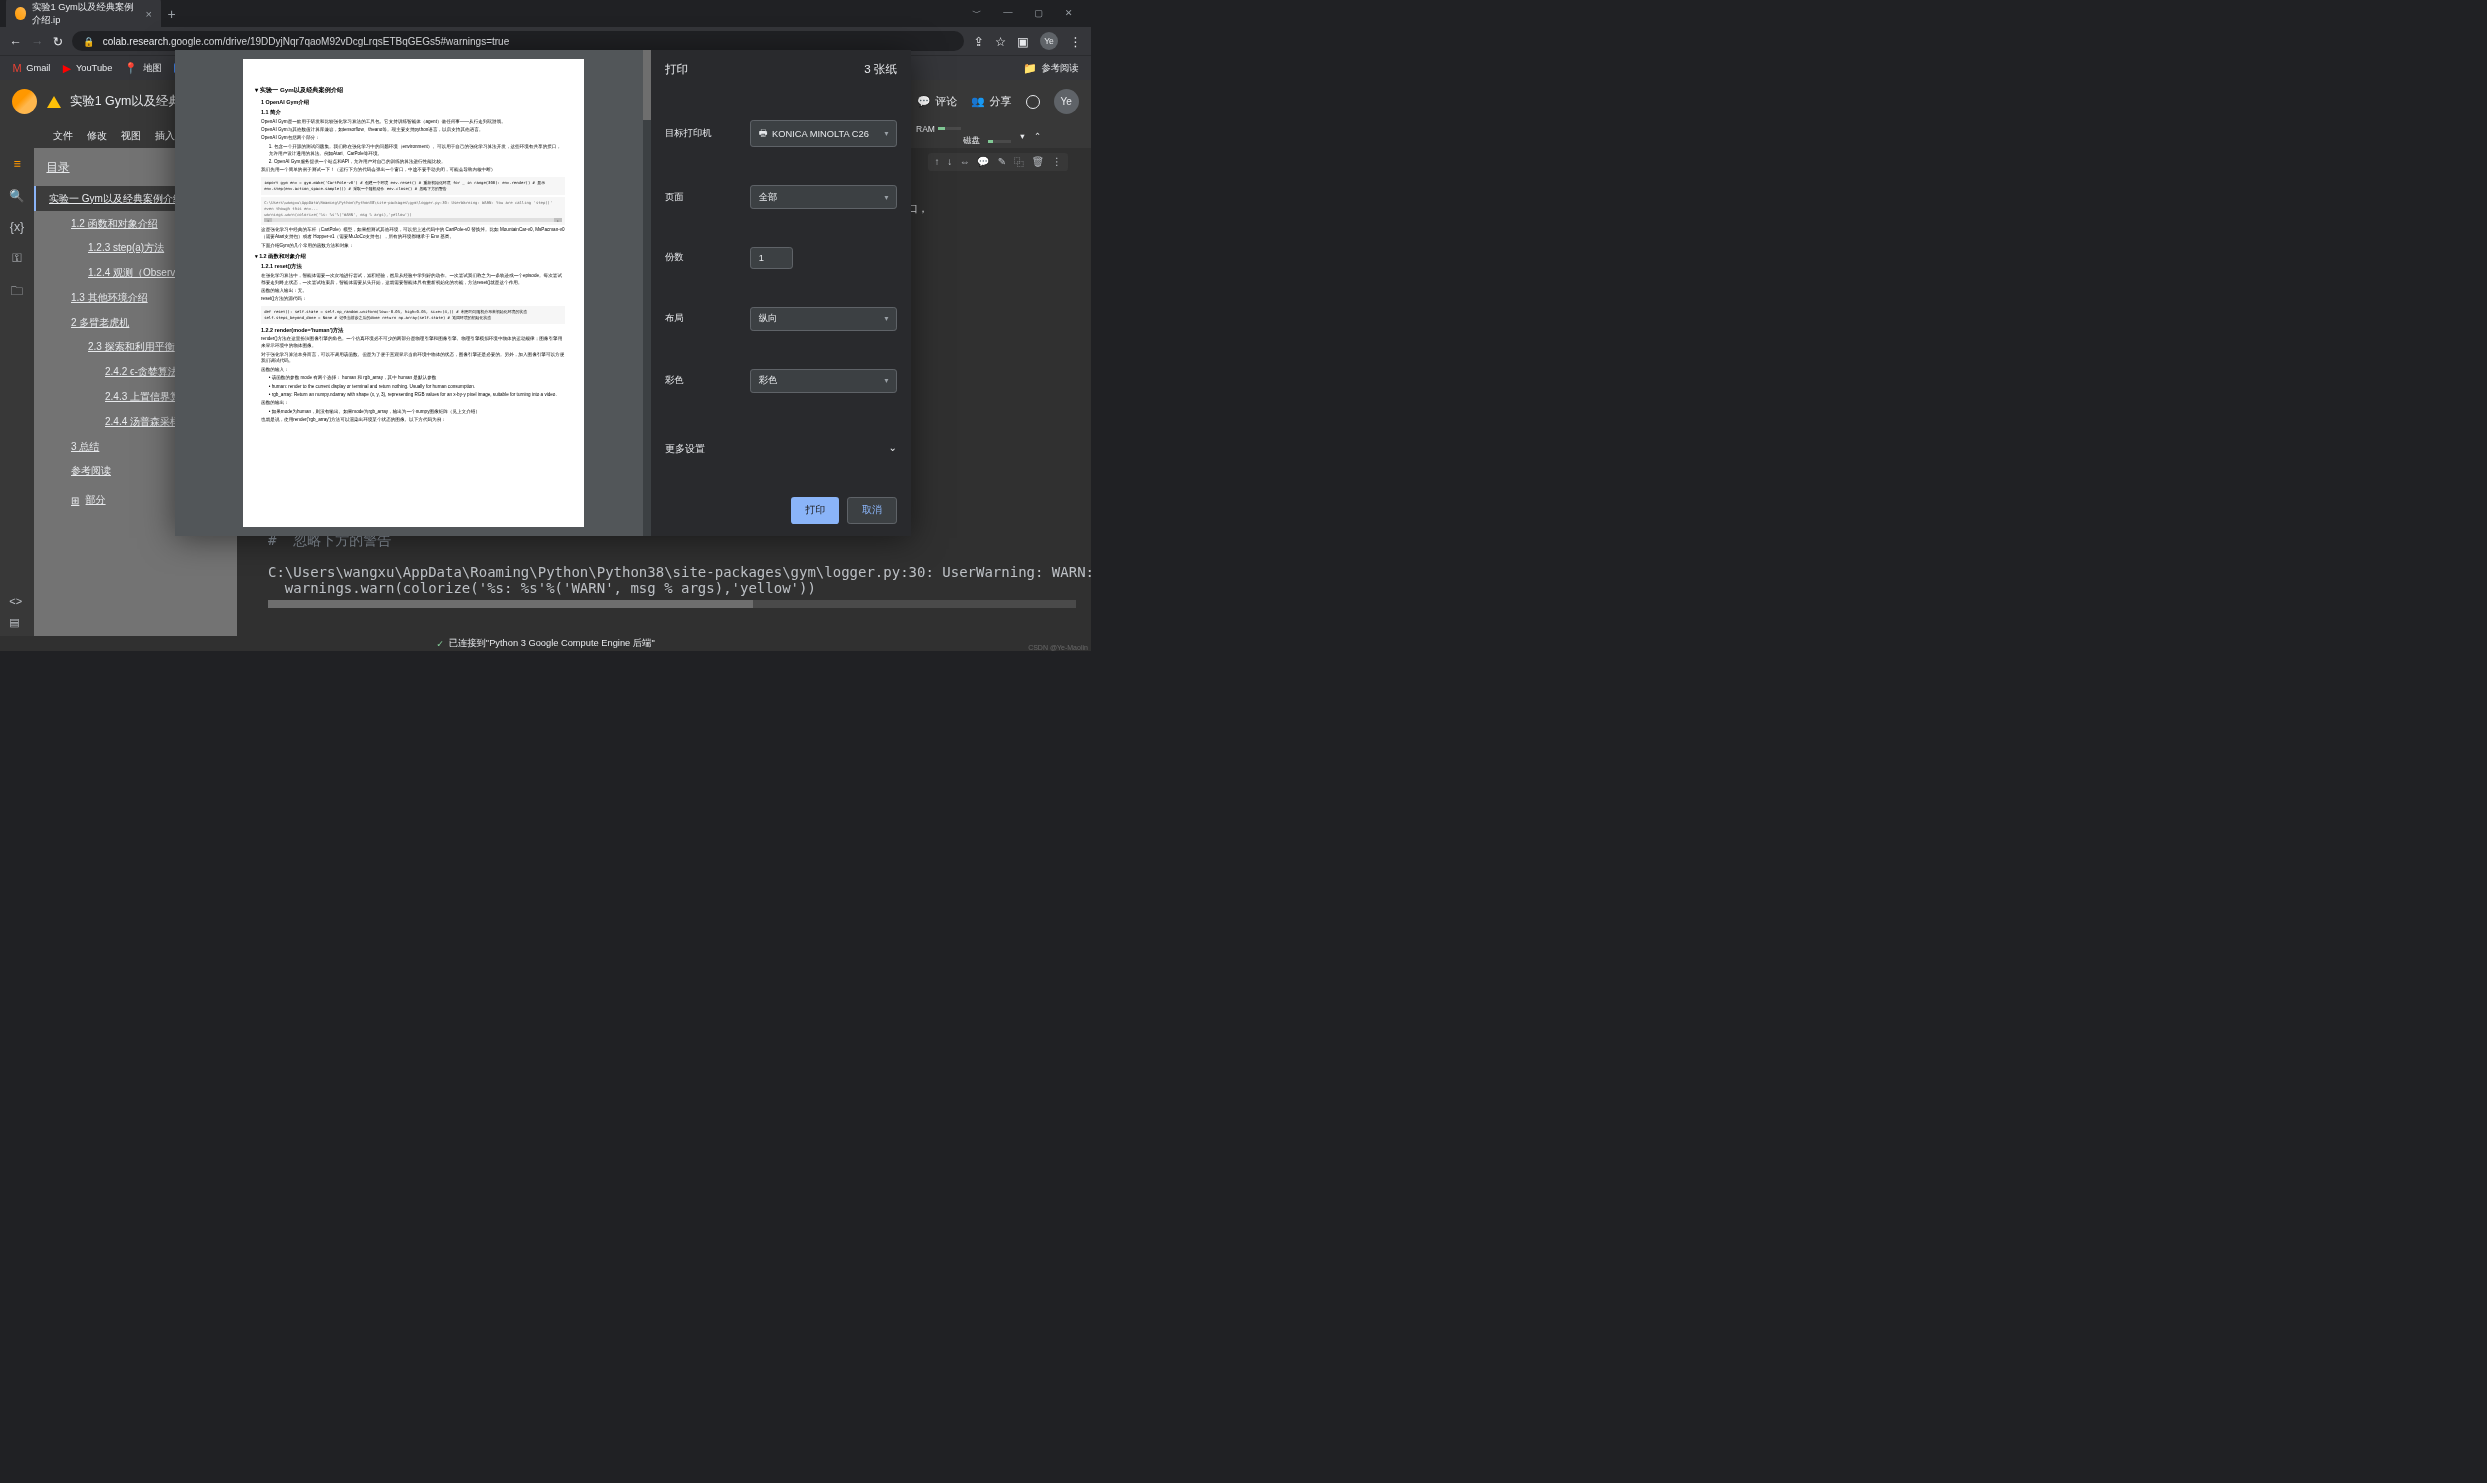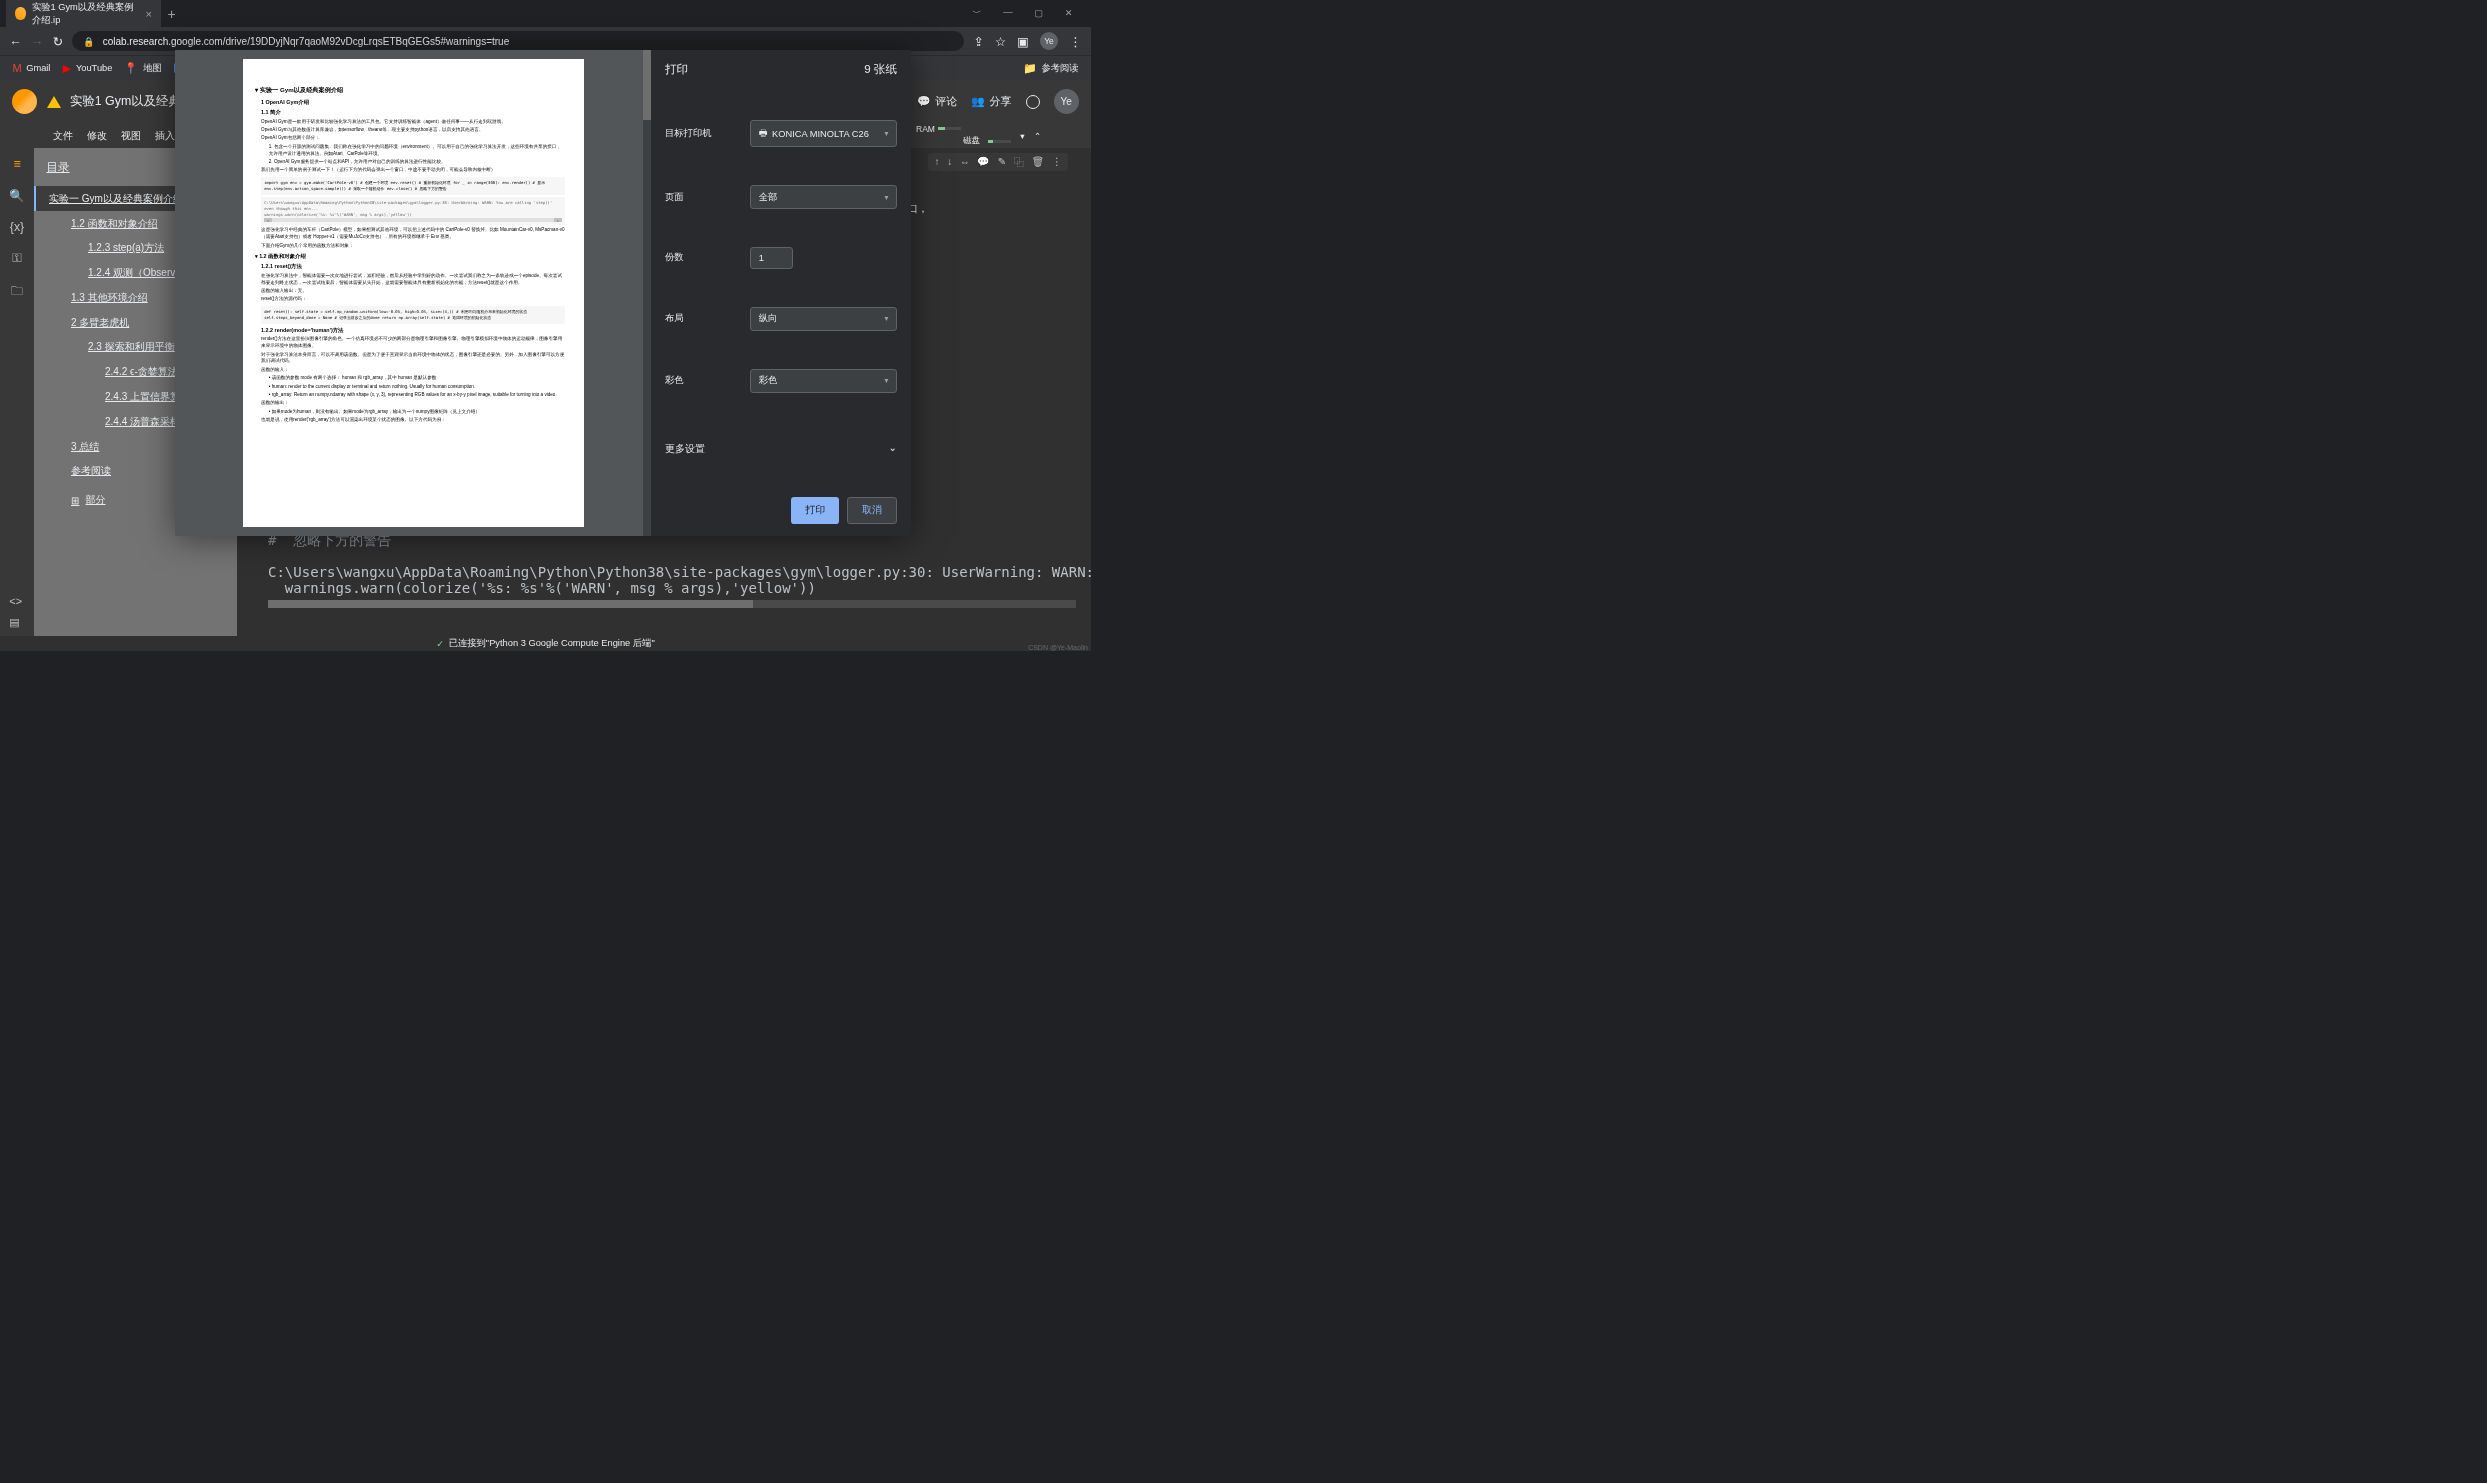--- a/index.html
+++ b/index.html
@@ -618,21 +618,21 @@
       <p>也就是说，使用render('rgb_array')方法可以渲染出环境某个状态的图像。以下方代码为例：</p>
     </div>
     <div class="preview-scroll">
       <div class="preview-scroll-thumb"></div>
     </div>
   </div>
 
   <div class="print-sidebar">
     <div class="print-header">
       <span>打印</span>
-      <span>9 张纸</span>
+      <span>3 张纸</span>
     </div>
 
     <div class="print-row">
       <div class="print-label">目标打印机</div>
       <div class="print-select">
         <span style="display:flex;gap:4.6px;align-items:center;">
             <span>🖶</span>
             <span>KONICA MINOLTA C26</span>
           </span>
         <span class="chevron">▾</span>

